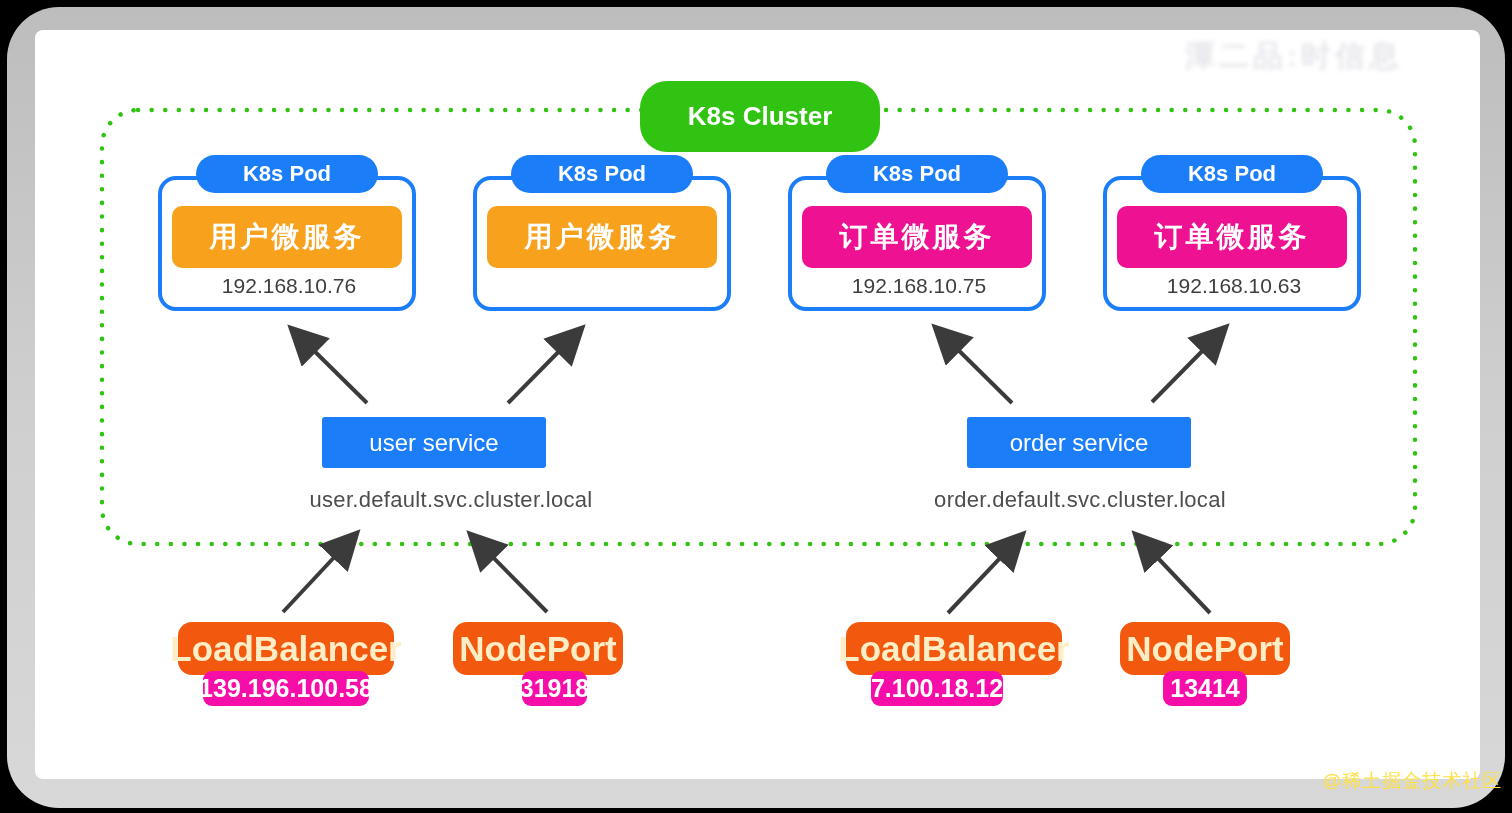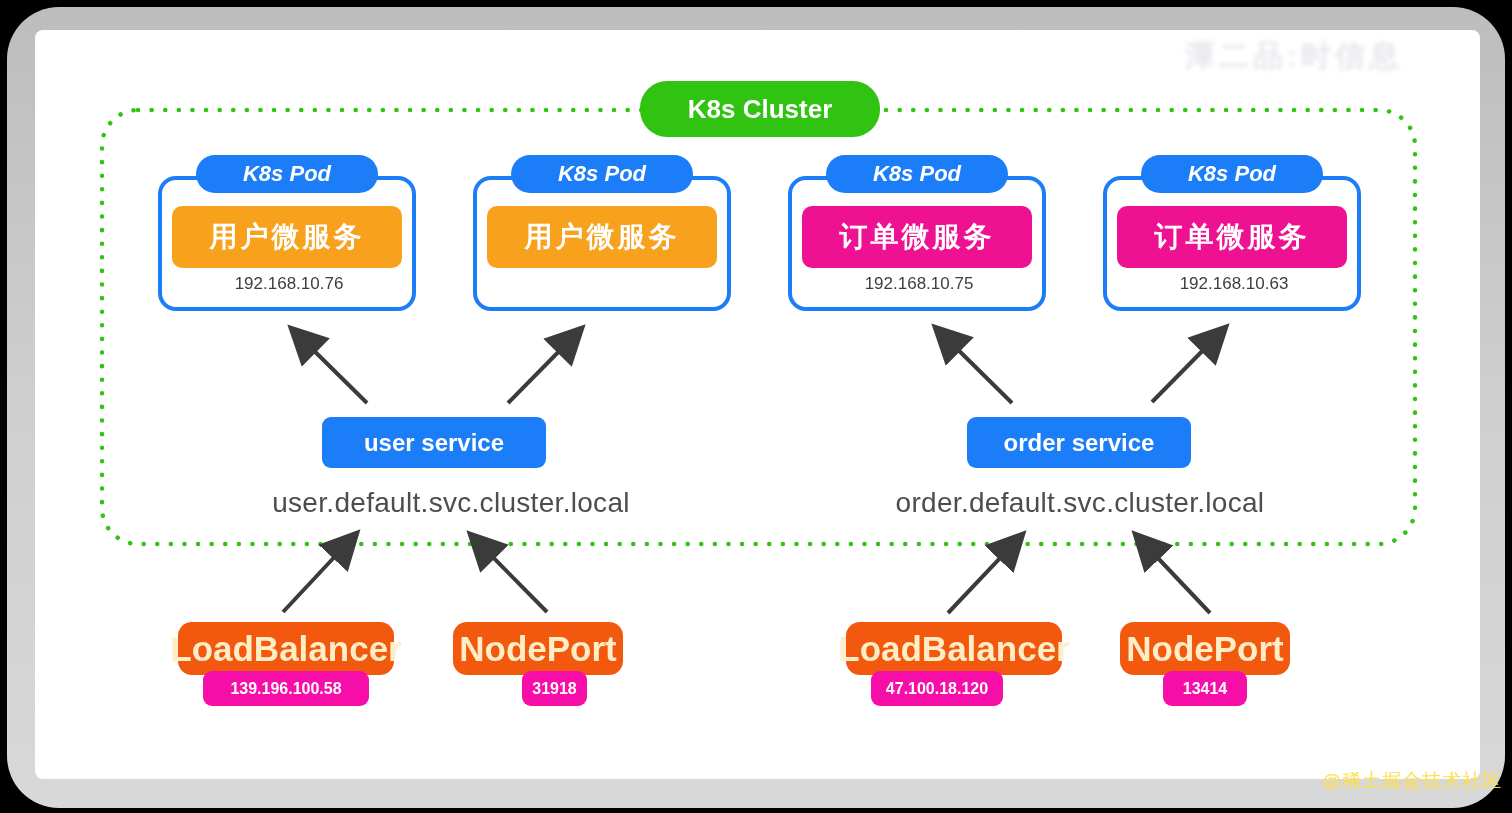--- a/index.html
+++ b/index.html
@@ -28,63 +28,63 @@
   .site-mark{
     position:absolute;left:1322px;top:768px;z-index:9;
     font-size:19px;color:#fde047;letter-spacing:1px;
   }
   svg.wires{position:absolute;left:0;top:0;z-index:2;}
 
   .pill-label{
     position:absolute;z-index:4;display:flex;align-items:center;justify-content:center;
     background:var(--green);color:#fff;font-weight:bold;
   }
-  .cluster-label{left:640px;top:81px;width:240px;height:56px;border-radius:27px;font-size:26px;text-align:right;}
+  .cluster-label{left:640px;top:81px;width:240px;height:71px;border-radius:27px;font-size:26px;text-align:right;}
 
   .pod{position:absolute;z-index:3;width:258px;height:135px;top:176px;}
   .pod-box{
     position:absolute;inset:0;background:#fff;border:4px solid var(--blue);
     border-radius:18px;box-sizing:border-box;
   }
   .pod-tab{
     position:absolute;left:50%;transform:translateX(-50%);top:-21px;z-index:5;
     width:182px;height:38px;border-radius:19px;background:var(--blue);
     color:#fff;font-weight:bold;font-size:22px;
-    display:flex;align-items:center;justify-content:center;font-style:italic;
+    display:flex;align-items:center;justify-content:center;
   }
   .svc-chip{
     position:absolute;left:14px;right:14px;top:30px;height:62px;border-radius:10px;
     display:flex;align-items:center;justify-content:center;
     color:#fff;font-size:28px;font-weight:bold;letter-spacing:3px;z-index:4;
   }
   .svc-chip.user{background:var(--orange);}
   .svc-chip.order{background:var(--magenta);}
   .pod-ip{
     position:absolute;left:4px;right:0;top:98px;text-align:center;
-    font-size:17px;font-weight:500;color:var(--ink);z-index:4;
+    font-size:21px;font-weight:500;color:var(--ink);z-index:4;
   }
 
   .service-box{
-    position:absolute;top:417px;width:224px;height:51px;border-radius:9px;z-index:3;
-    background:var(--blue);color:#fff;font-size:24px;font-weight:700;
+    position:absolute;top:417px;width:224px;height:51px;border-radius:3px;z-index:3;
+    background:var(--blue);color:#fff;font-size:24px;font-weight:400;
     display:flex;align-items:center;justify-content:center;
   }
   .dns{
     position:absolute;top:487px;width:400px;text-align:center;z-index:3;
-    font-size:28px;color:var(--dns-ink);letter-spacing:.3px;
+    font-size:22px;color:var(--dns-ink);letter-spacing:.3px;
   }
 
   .ext-box{
     position:absolute;top:622px;height:53px;border-radius:14px;z-index:3;
     background:var(--deep-orange);color:#ffedc6;font-size:35px;font-weight:bold;
     display:flex;align-items:center;justify-content:center;
   }
   .ext-pill{
     position:absolute;top:671px;height:35px;border-radius:9px;z-index:4;
-    background:var(--pill-pink);color:#fff;font-size:16px;font-weight:bold;
+    background:var(--pill-pink);color:#fff;font-size:25px;font-weight:bold;
     display:flex;align-items:center;justify-content:center;
   }
 </style>
 </head>
 <body style="--blue: #1b7df7; --green: #31c312; --orange: #f7a11c; --magenta: #ee1192; --deep-orange: #f2580e; --pill-pink: #f70da8; --arrow: #3b3b3b;">
 
 <div class="frame"></div>
 <div class="canvas"></div>
 
 <div class="blur-mark">潭二品:时信息</div>

